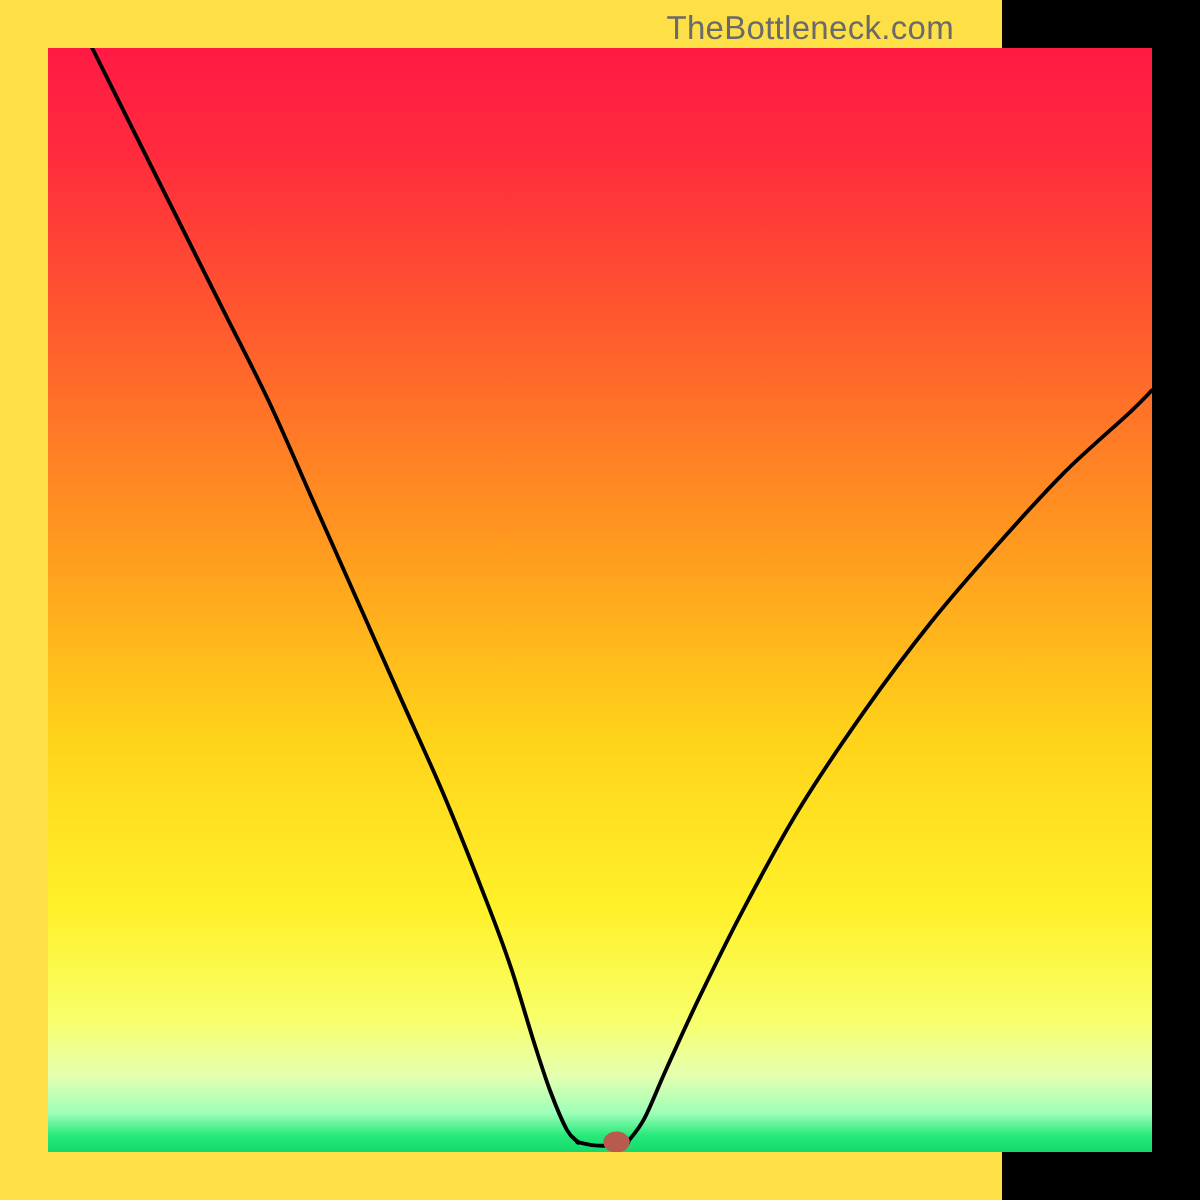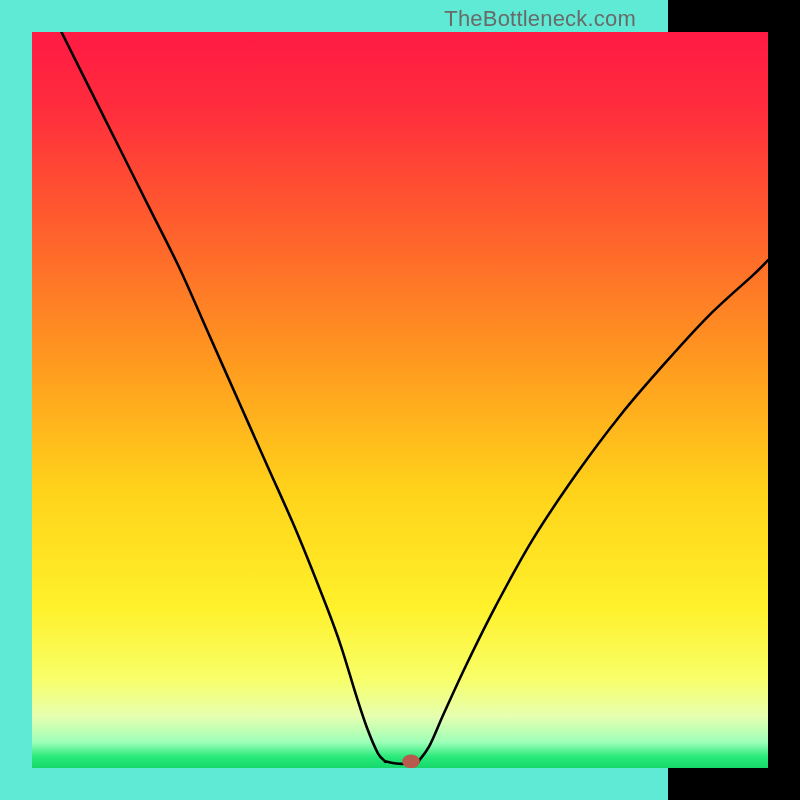--- a/index.html
+++ b/index.html
@@ -9,21 +9,21 @@
     height: 800px;
     overflow: hidden;
     background: #000;
     font-family: Arial, Helvetica, sans-serif;
   }
   .frame {
     position: absolute;
     top: 0; left: 0;
     width: 668px;
     height: 800px;
-    background: #5eead4;
+    background: #fde047;
   }
   .plot {
     position: absolute;
     top: 32px;
     left: 32px;
     width: 736px;
     height: 736px;
     overflow: hidden;
   }
   .watermark {

